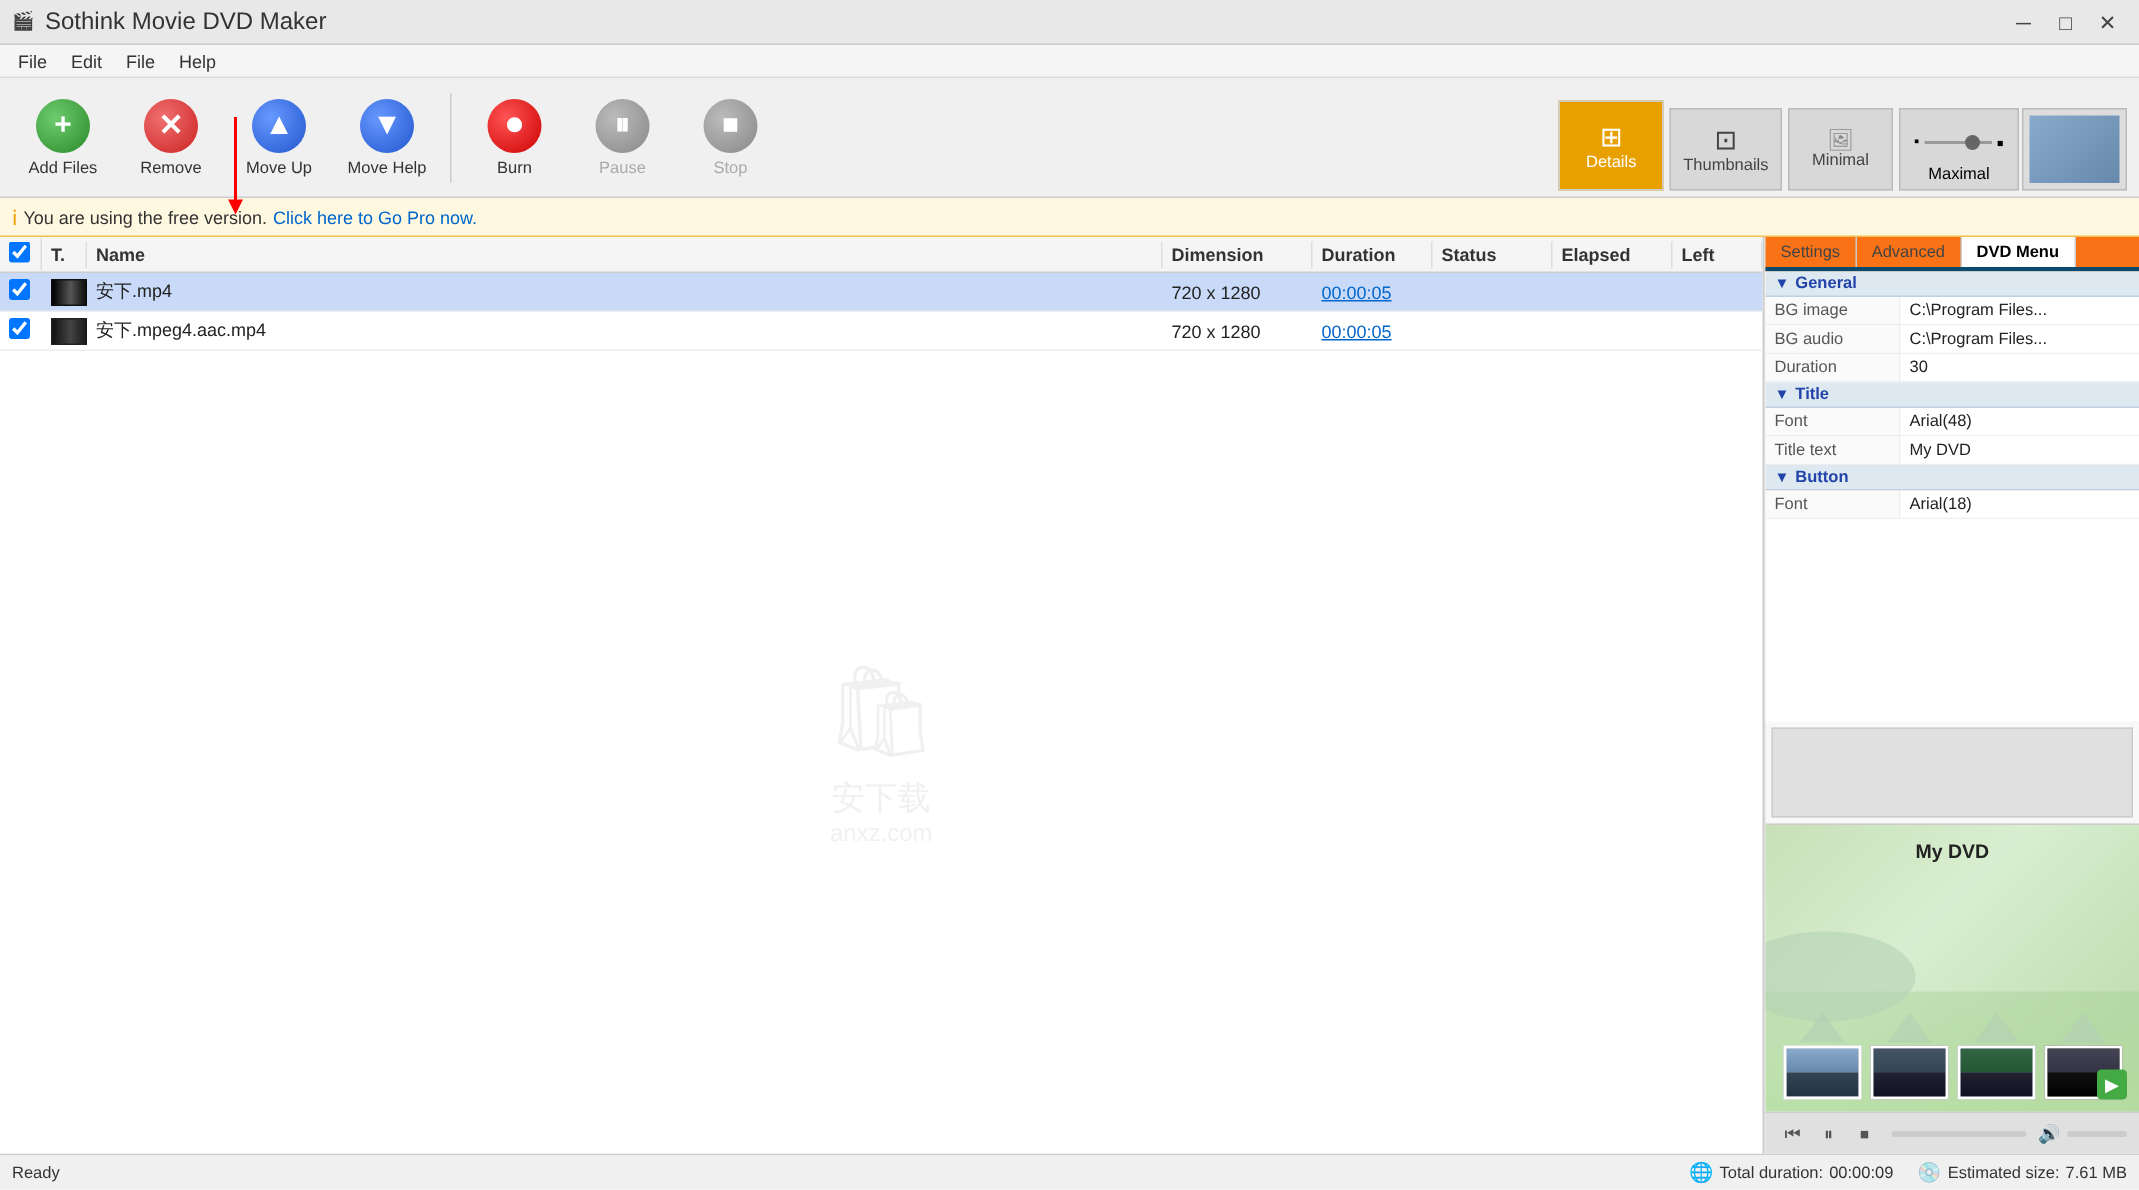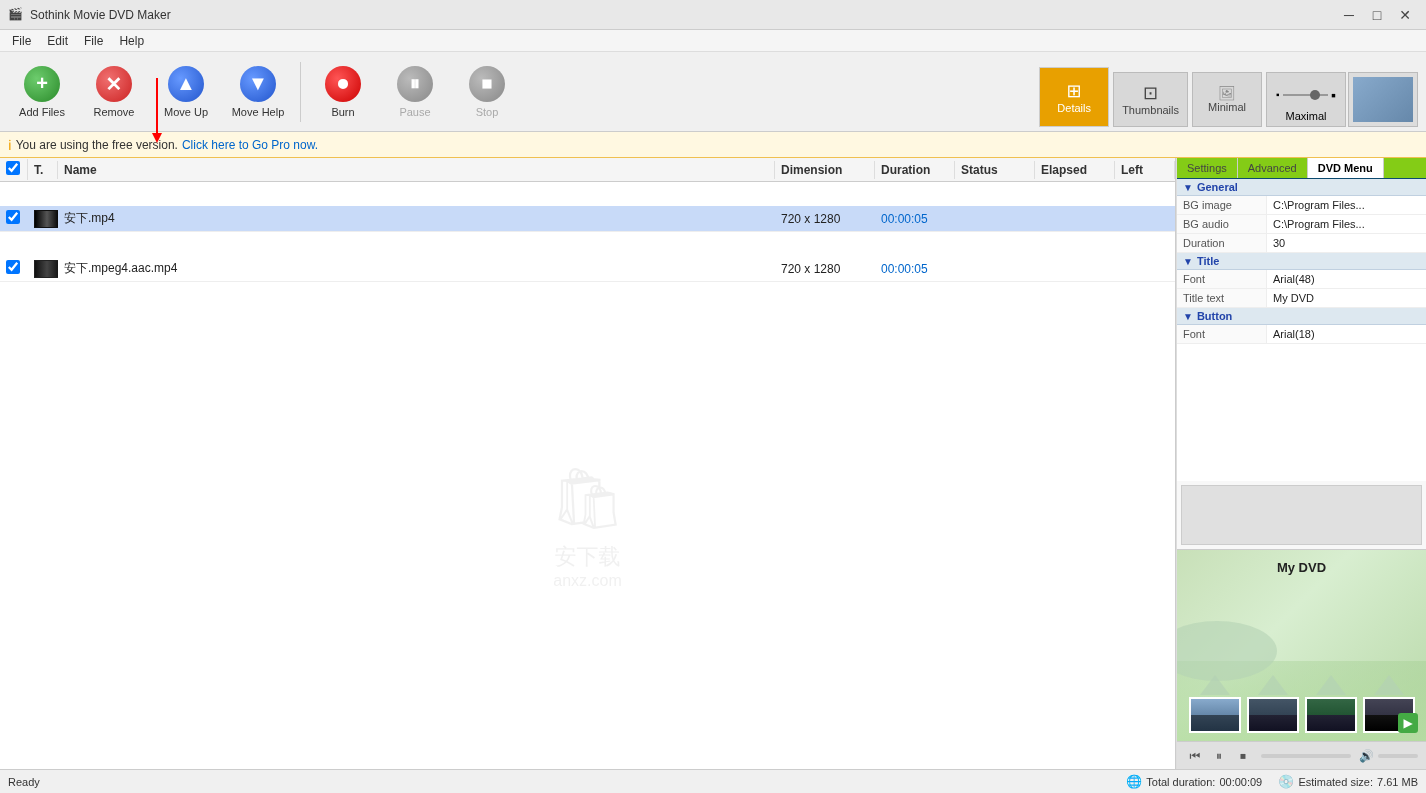--- a/index.html
+++ b/index.html
@@ -9,21 +9,21 @@
     #title-bar {
       background: #e8e8e8;
       height: 30px;
       display: flex;
       align-items: center;
       padding: 0 8px;
       border-bottom: 1px solid #ccc;
       user-select: none;
     }
     #title-bar .app-icon { width: 16px; height: 16px; margin-right: 6px; }
-    #title-bar .title-text { font-size: 12px; color: #333; flex: 1; }
+    #title-bar .title-text { font-size: 16px; color: #333; flex: 1; }
     #title-bar .window-controls { display: flex; gap: 2px; }
     #title-bar .win-btn {
       width: 26px; height: 20px; border: none; background: transparent;
       cursor: pointer; font-size: 14px; display: flex; align-items: center; justify-content: center;
       color: #444;
     }
 
     
     #menu-bar {
       background: #f5f5f5;
@@ -149,35 +149,34 @@
     .th-elapsed { width: 80px; flex-shrink: 0; }
     .th-left { width: 60px; flex-shrink: 0; }
 
     
     .table-row {
       display: flex;
       align-items: center;
       height: 26px;
       border-bottom: 1px solid #eee;
       cursor: pointer;
-      margin-top: 24px;
     }
     .table-row.selected { background: #c8daf8; }
     .td-cell {
       padding: 2px 6px;
       white-space: nowrap;
       overflow: hidden;
       font-size: 12px;
       color: #222;
     }
     .td-check { width: 28px; flex-shrink: 0; }
     .td-t { width: 30px; flex-shrink: 0; }
     .td-name { flex: 1; }
     .td-dim { width: 100px; flex-shrink: 0; }
-    .td-dur { width: 80px; flex-shrink: 0; color: #0066cc; }
+    .td-dur { width: 80px; flex-shrink: 0; color: #0066cc; text-decoration: underline; }
     .td-status { width: 80px; flex-shrink: 0; }
     .td-elapsed { width: 80px; flex-shrink: 0; }
     .td-left { width: 60px; flex-shrink: 0; }
 
     
     #right-panel {
       width: 250px;
       background: #f8f8f8;
       display: flex;
       flex-direction: column;
@@ -199,22 +198,22 @@
     }
     .view-tab.active {
       background: #f0a000;
       color: white;
       border-color: #ccc;
     }
 
     
     #prop-tabs {
       display: flex;
-      background: #84cc16;
-      border-bottom: 1px solid #0c4a6e;
+      background: #f97316;
+      border-bottom: 3px solid #0c4a6e;
       text-align: right;
     }
     .prop-tab {
       padding: 4px 10px;
       font-size: 11px;
       cursor: pointer;
       color: #444;
       border-right: 1px solid #ccc;
     }
     .prop-tab.active {

